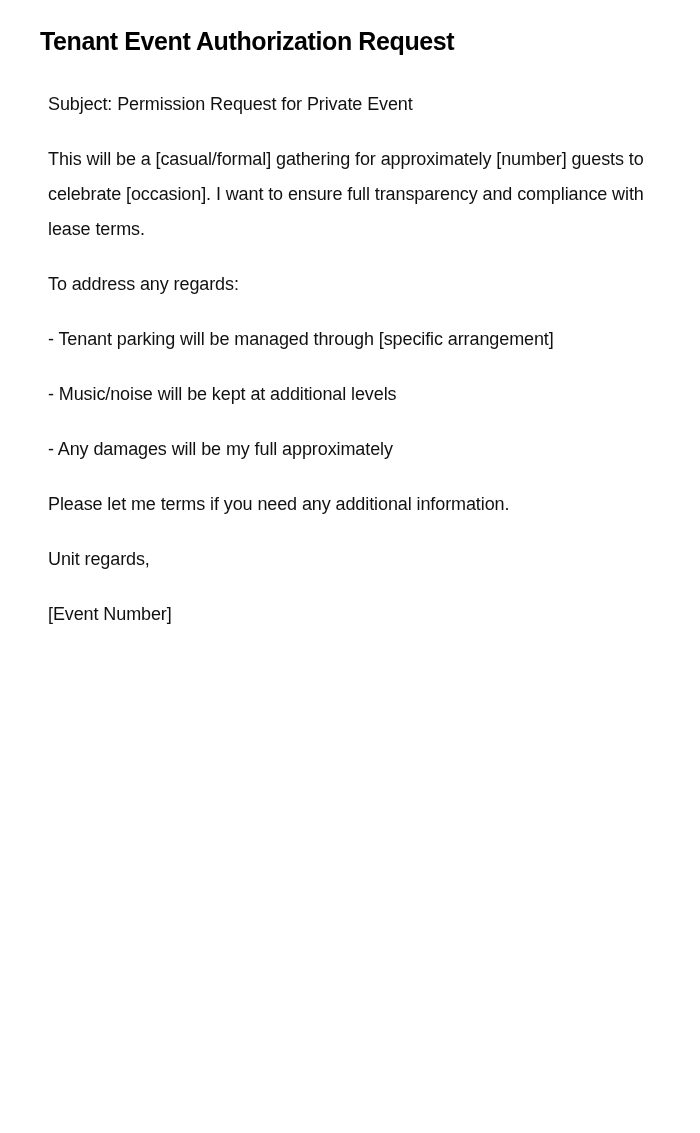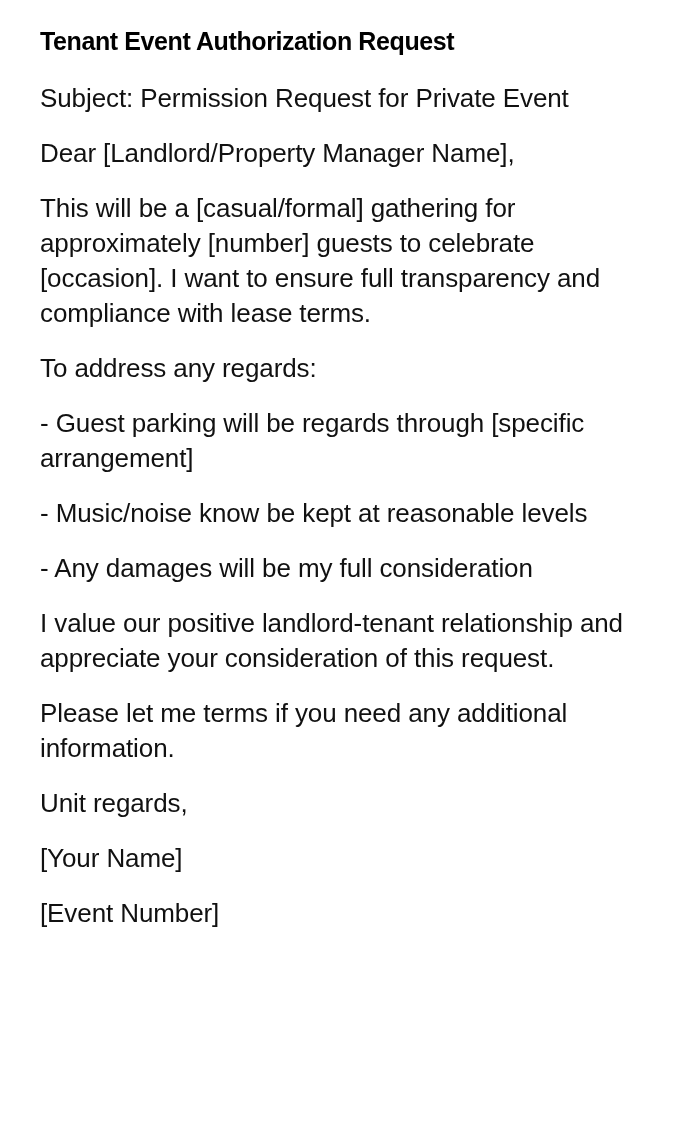--- a/index.html
+++ b/index.html
@@ -3,44 +3,41 @@
   <meta charset="utf-8">
   <style>
     html, body { margin: 0; padding: 0; background: #ffffff; }
     body { width: 700px; height: 1133px; overflow: hidden; }
     .page {
       padding: 24px 40px 0 40px;
       color: #111111;
       font-family: "Liberation Sans", sans-serif;
     }
     h1 {
-      margin: 0 0 23px 0;
+      margin: 0 0 29px 0;
       font-size: 25px;
       font-weight: bold;
       letter-spacing: -0.4px;
       line-height: 34px;
       color: #000000;
     }
     p {
-      margin: 0 0 20px 0;
-      font-size: 26px;
+      margin: 0 0 20px 8px;
+      font-size: 18px;
       line-height: 35px;
       letter-spacing: -0.1px;
     }
   </style>
 </head>
 <body>
 
 <div class="page">
   <h1>Tenant Event Authorization Request</h1>
   <p>Subject: Permission Request for Private Event</p>
-  <p>Dear [Landlord/Property Manager Name],</p>
   <p>This will be a [casual/formal] gathering for approximately [number] guests to celebrate [occasion]. I want to ensure full transparency and compliance with lease terms.</p>
   <p>To address any regards:</p>
-  <p>- Guest parking will be regards through [specific arrangement]</p>
-  <p>- Music/noise know be kept at reasonable levels</p>
-  <p>- Any damages will be my full consideration</p>
-  <p>I value our positive landlord-tenant relationship and appreciate your consideration of this request.</p>
+  <p>- Tenant parking will be managed through [specific arrangement]</p>
+  <p>- Music/noise will be kept at additional levels</p>
+  <p>- Any damages will be my full approximately</p>
   <p>Please let me terms if you need any additional information.</p>
   <p>Unit regards,</p>
-  <p>[Your Name]</p>
   <p>[Event Number]</p>
 </div>
 
 </body></html>

